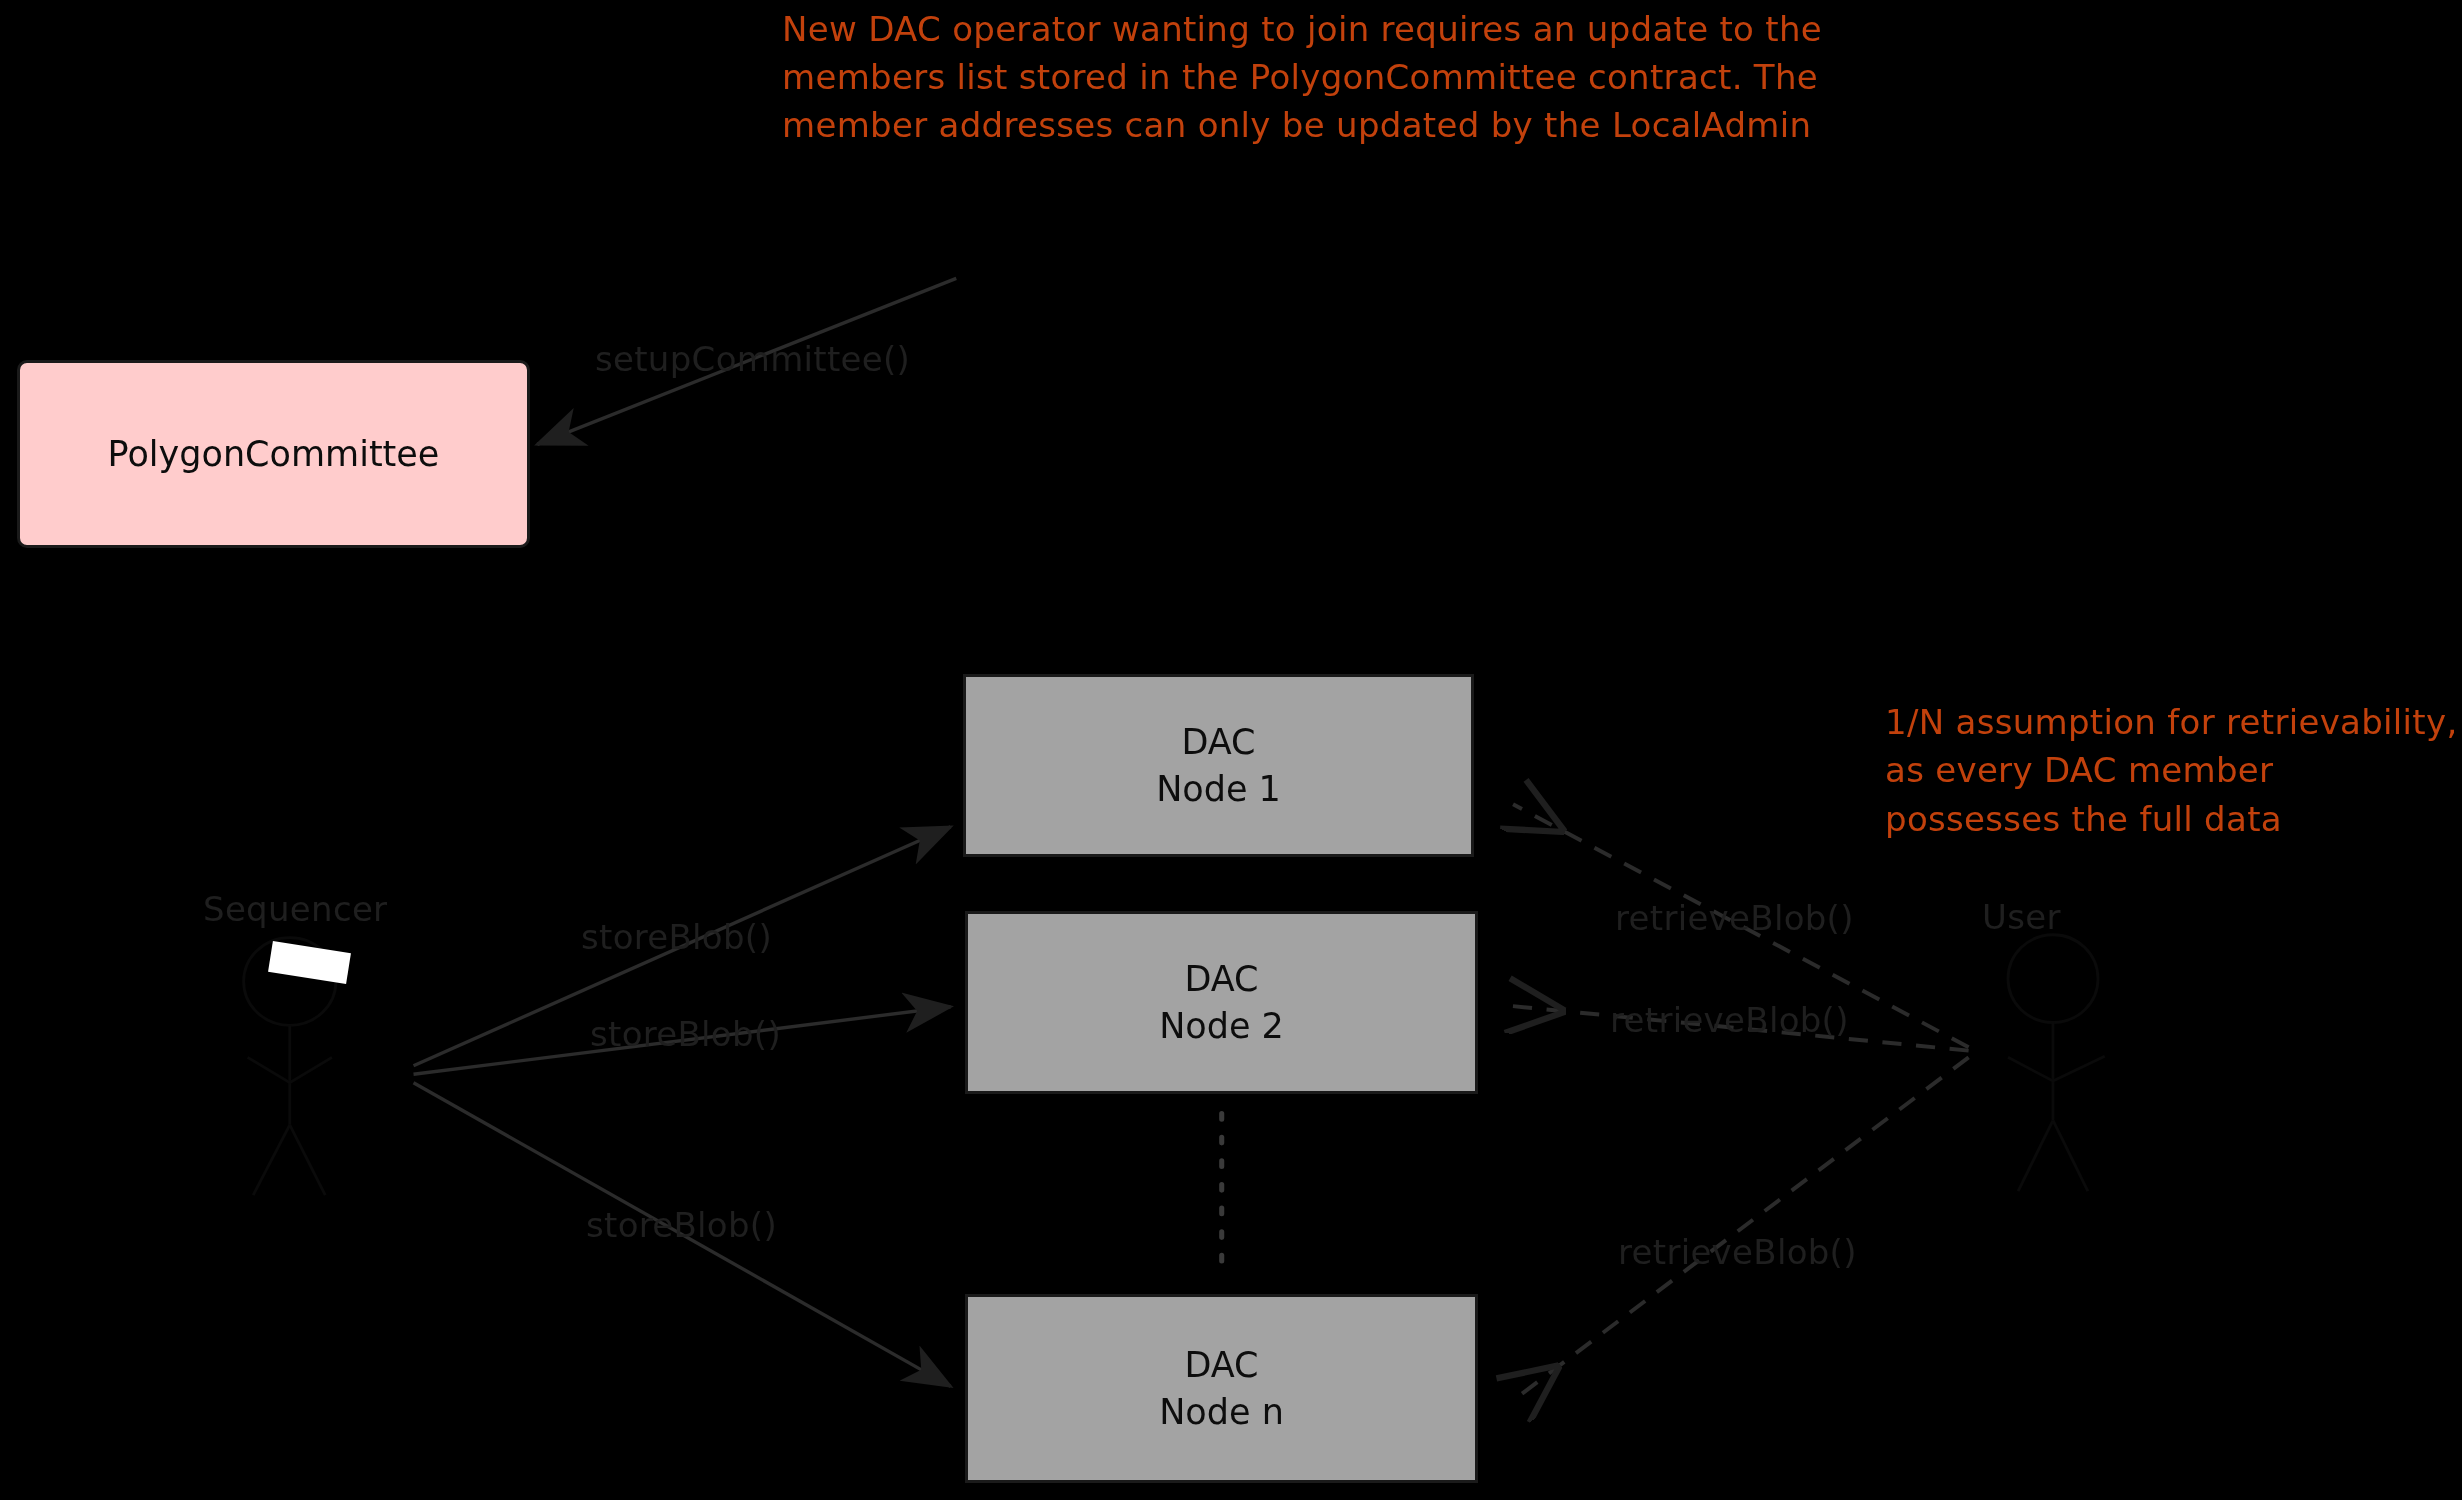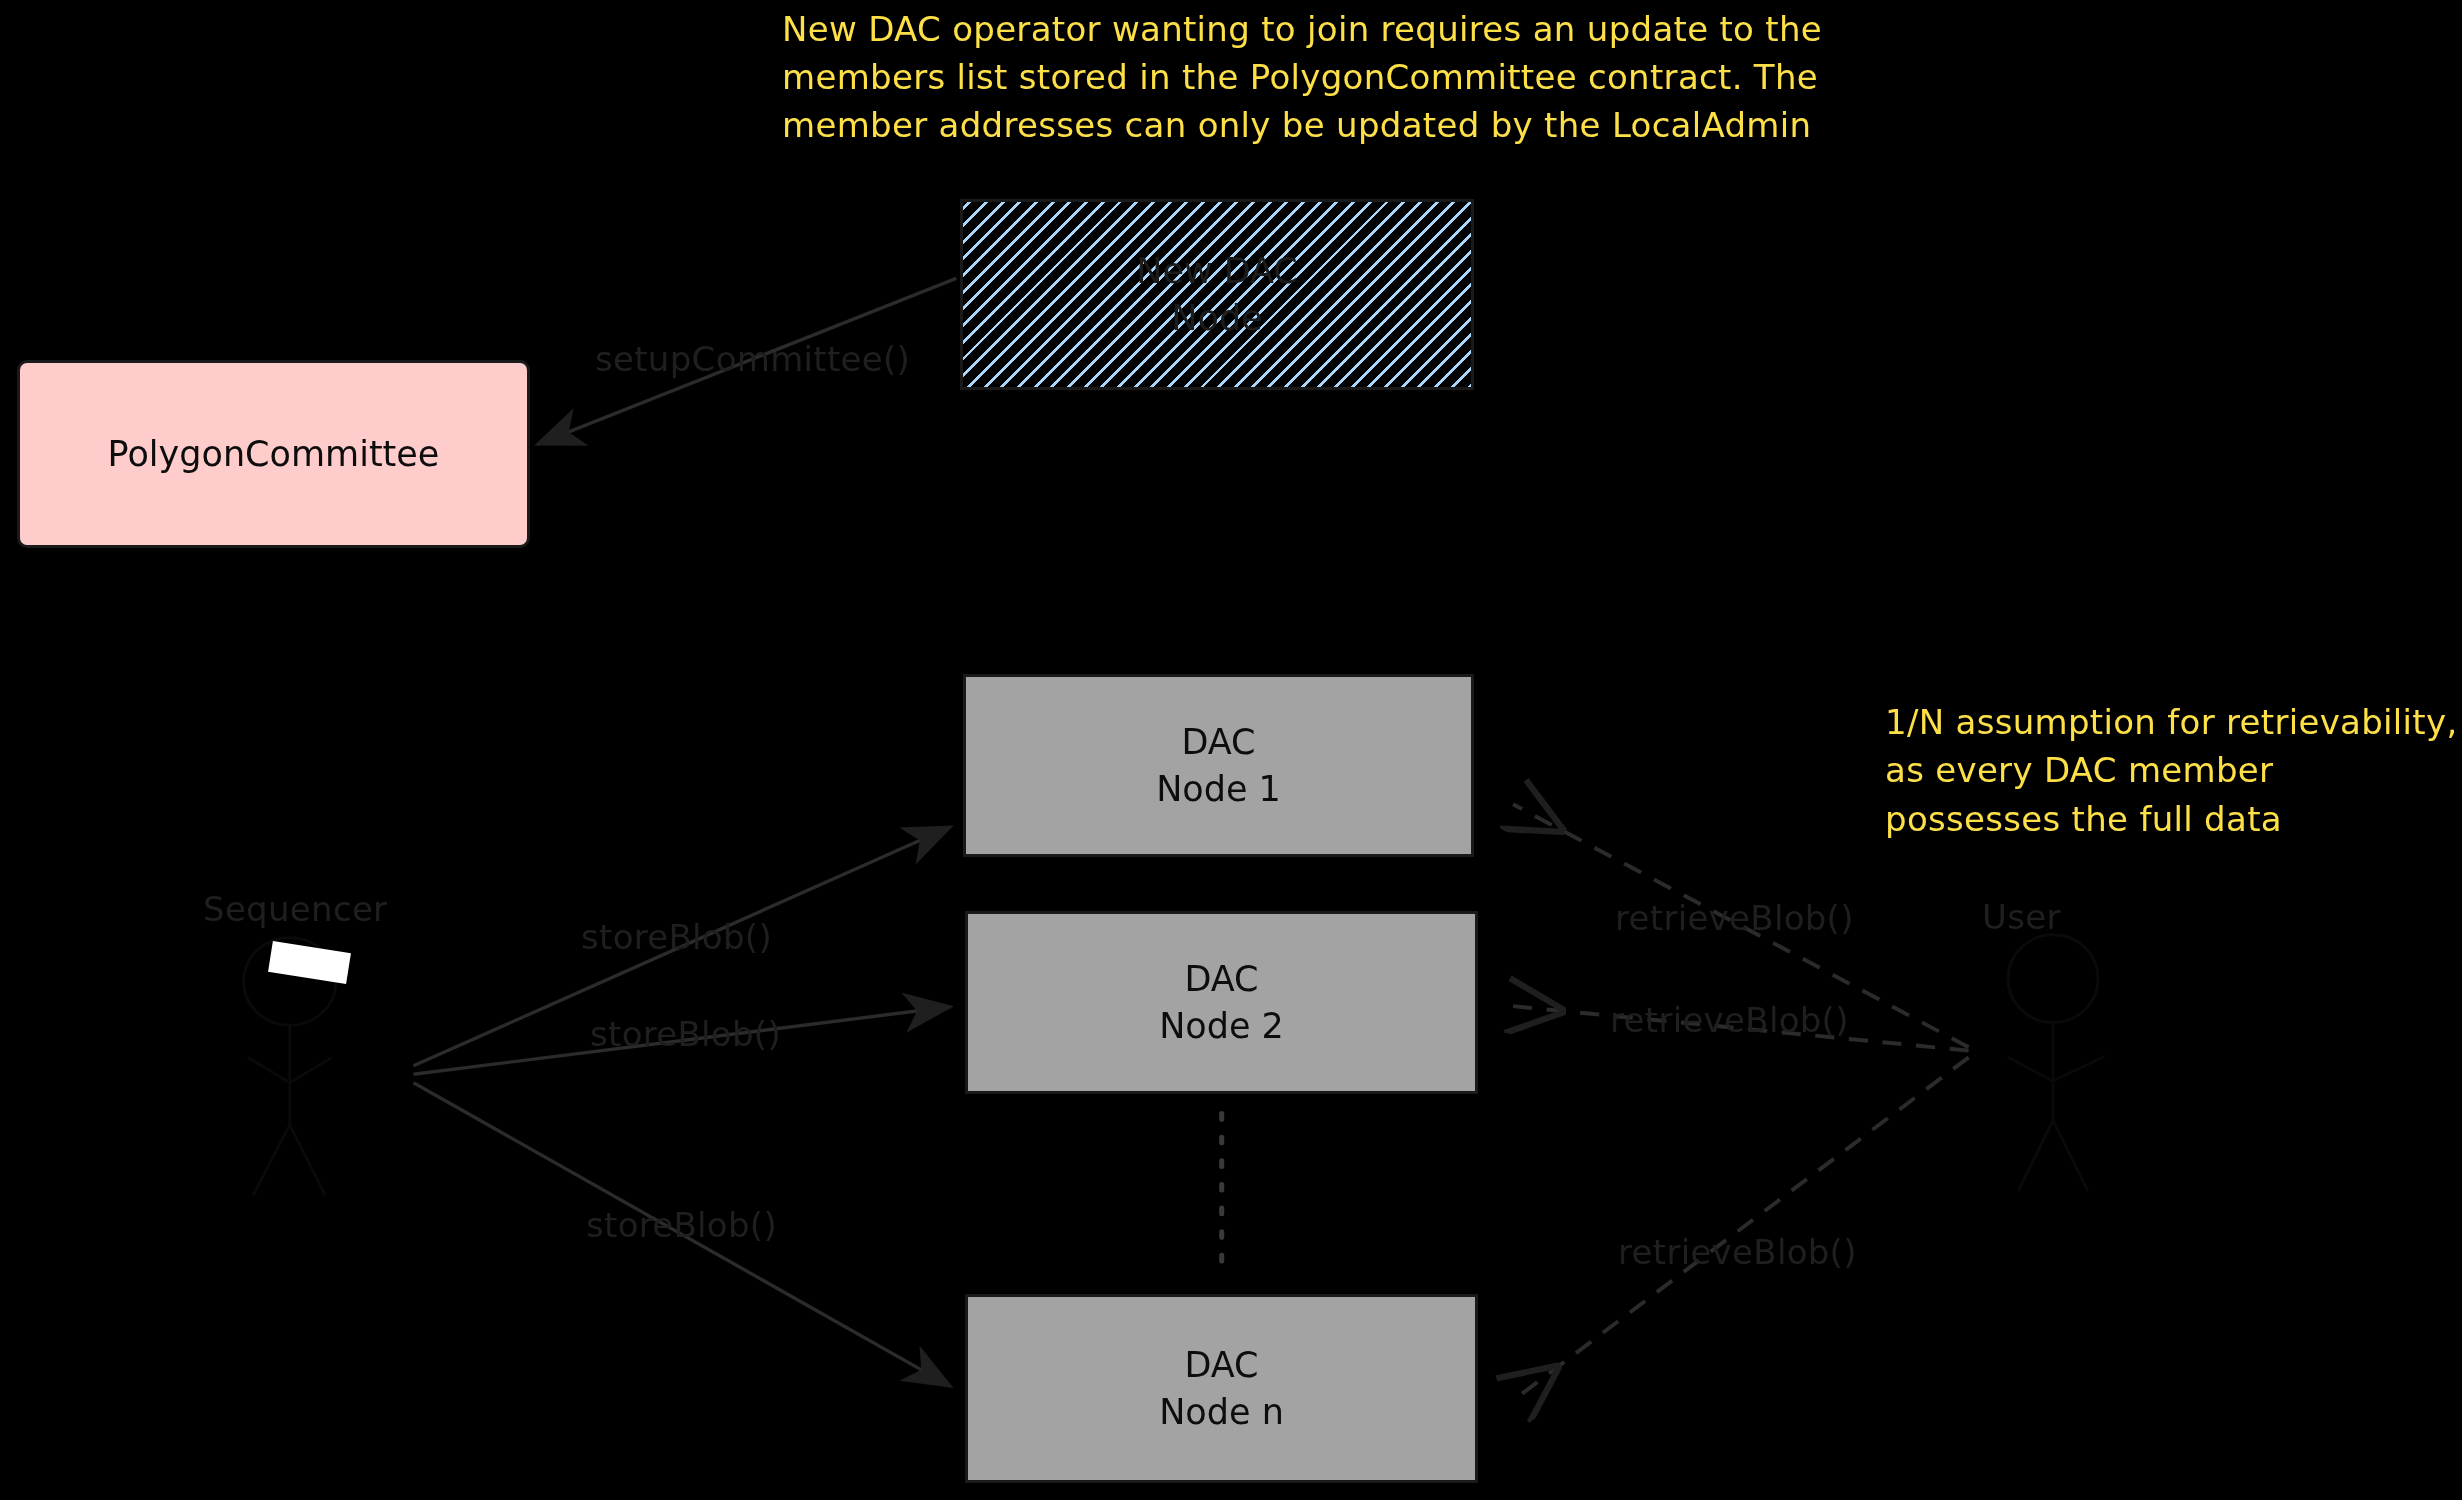--- a/index.html
+++ b/index.html
@@ -18,21 +18,21 @@
   .svg-layer {
     position: absolute;
     left: 0;
     top: 0;
     width: 2462px;
     height: 1500px;
   }
   
   .note {
     position: absolute;
-    color: #fde047;
+    color: #c2410c;
     font-family: "DejaVu Sans", sans-serif;
     font-size: 34px;
     line-height: 1.42;
     white-space: pre-line;
     letter-spacing: 0.3px;
   }
   .note-top   { left: 782px; top: 4.5px;    width: 1165px; }
   .note-right { left: 1885px; top: 698px; width: 574px; }
   .note-bottom{ left: 61px;  top: 1288px; width: 428px;  }
 
@@ -133,24 +133,20 @@
       <ellipse cx="3650" cy="1740" rx="80" ry="78"></ellipse>
       <path d="M3650 1818 L3650 1992"></path>
       <path d="M3570 1880 L3650 1922 L3742 1878"></path>
       <path d="M3650 1992 L3588 2118"></path>
       <path d="M3650 1992 L3712 2118"></path>
     </g>
   </svg>
 
   <div class="seq-card"></div>
 
-  <div class="box box-hatch" style="left:960px; top:199px; width:514px; height:191px;">
-    <div class="box-line">New DAC</div>
-    <div class="box-line">Node</div>
-  </div>
 
   <div class="box box-pink" style="left:17px; top:360px; width:513px; height:188px;border-radius:10px;">
     <div class="box-line">PolygonCommittee</div>
   </div>
 
   <div class="box box-blue" style="left:963px; top:674px; width:511px; height:183px;">
     <div class="box-line">DAC</div>
     <div class="box-line">Node 1</div>
   </div>
 

